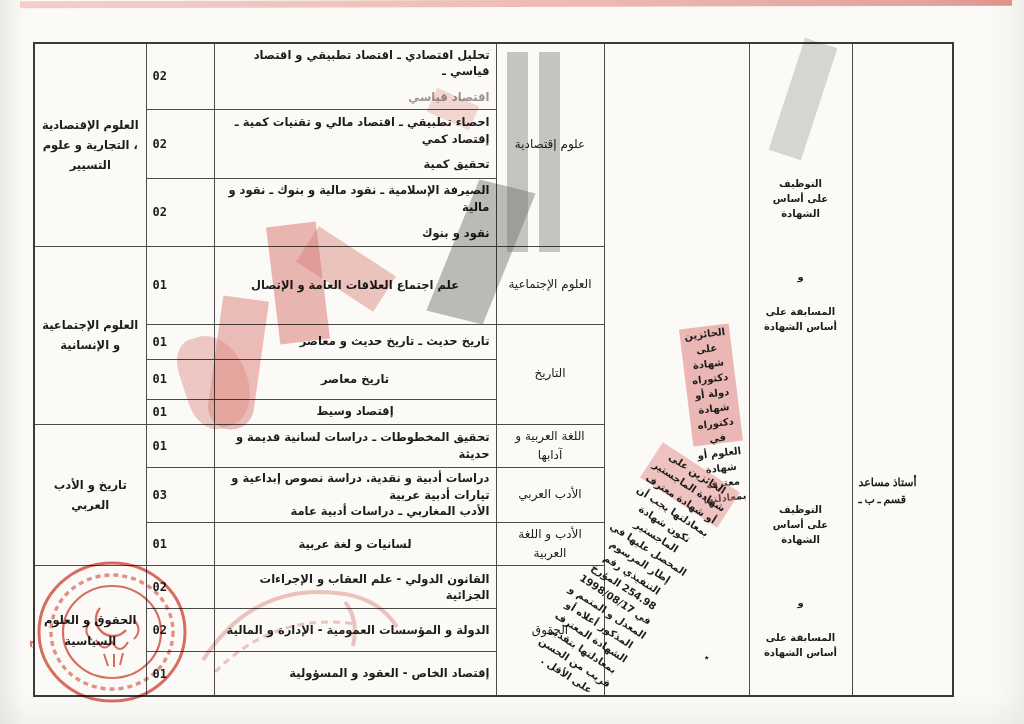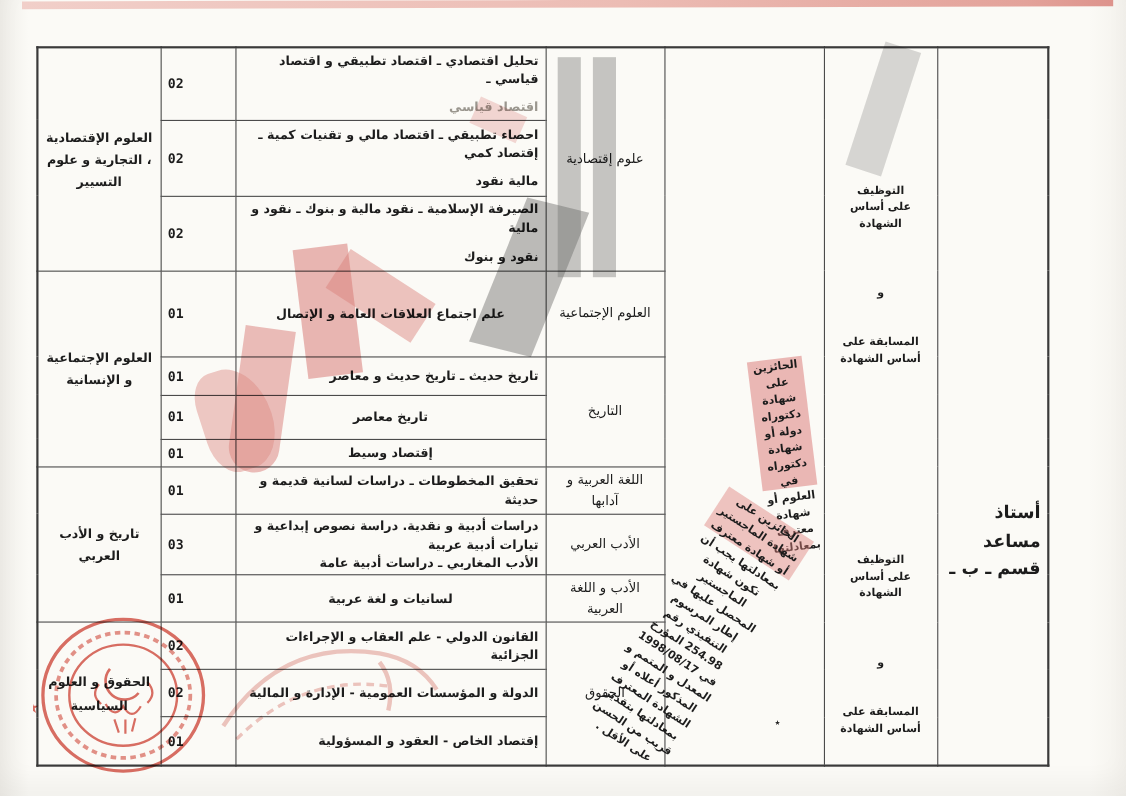--- a/index.html
+++ b/index.html
@@ -24,23 +24,23 @@
   td.spec .faded{color:#9a968e;}
   td.spec.c{text-align:center;padding-right:6px;}
   td.count{font-size:12px;font-weight:700;text-align:left;font-family:"DejaVu Sans Mono","DejaVu Sans",monospace;}
   td.domain{font-size:11.5px;font-weight:700;text-align:center;line-height:1.75;padding:2px 8px;}
   td.field{font-size:12px;font-weight:400;text-align:center;line-height:1.6;padding:2px 5px;}
   td.tall{vertical-align:top;}
   .cond-wrap{margin-top:93px;padding:0 7px;text-align:center;font-size:10px;font-weight:600;line-height:1.5;}
   .cond-wrap .p2{margin-top:20px;}
   .recr-wrap{margin-top:98px;text-align:center;font-size:10px;font-weight:600;line-height:1.5;}
   .recr-wrap .and{margin-top:48px;}
-  .recr-wrap .comp{margin-top:30px;}
+  .recr-wrap .comp{margin-top:20px;}
   .recr-wrap.second{margin-top:168px;}
-  .rank-wrap{margin-top:244px;text-align:right;font-size:16px;font-weight:600;line-height:1.6;}
+  .rank-wrap{margin-top:244px;text-align:left;font-size:11px;font-weight:600;line-height:1.6;font-family:Liberation Serif, serif;}
   
   .wm{position:absolute;pointer-events:none;mix-blend-mode:multiply;z-index:3;}
   .shape{position:absolute;}
   .g1{left:507px;top:52px;width:21px;height:200px;background:rgba(125,125,125,.42);}
   .g2{left:539px;top:52px;width:21px;height:200px;background:rgba(125,125,125,.42);}
   .g3{left:452px;top:182px;width:58px;height:140px;background:rgba(110,110,110,.45);transform:rotate(14deg) skewX(-8deg);}
   .g4{left:786px;top:40px;width:34px;height:118px;background:rgba(150,150,150,.35);transform:rotate(18deg);}
   .p1{left:273px;top:224px;width:50px;height:118px;background:rgba(221,128,125,.55);transform:rotate(-7deg);}
   .p2{left:300px;top:248px;width:92px;height:42px;background:rgba(221,128,125,.45);transform:rotate(33deg);}
   .p3{left:214px;top:298px;width:46px;height:132px;background:rgba(221,128,125,.5);border-radius:0 0 40px 40px;transform:rotate(8deg);}
@@ -128,21 +128,21 @@
       <td class="spec">
         <div>تحليل اقتصادي ـ اقتصاد تطبيقي و اقتصاد قياسي ـ</div>
             <div class="l2 faded">اقتصاد قياسي</div>
       </td>
       <td class="count">02</td>
       <td class="domain" rowspan="3">العلوم الإقتصادية ، التجارية و علوم التسيير</td>
     </tr>
     <tr style="height:69px">
       <td class="spec">
         <div>احصاء تطبيقي ـ اقتصاد مالي و تقنيات كمية ـ إقتصاد كمي</div>
-            <div class="l2">مالية نقود</div>
+            <div class="l2">تحقيق كمية</div>
       </td>
       <td class="count">02</td>
     </tr>
     <tr style="height:68px">
       <td class="spec">
         <div>الصيرفة الإسلامية ـ نقود مالية و بنوك ـ نقود و مالية</div>
             <div class="l2">نقود و بنوك</div>
       </td>
       <td class="count">02</td>
     </tr>

